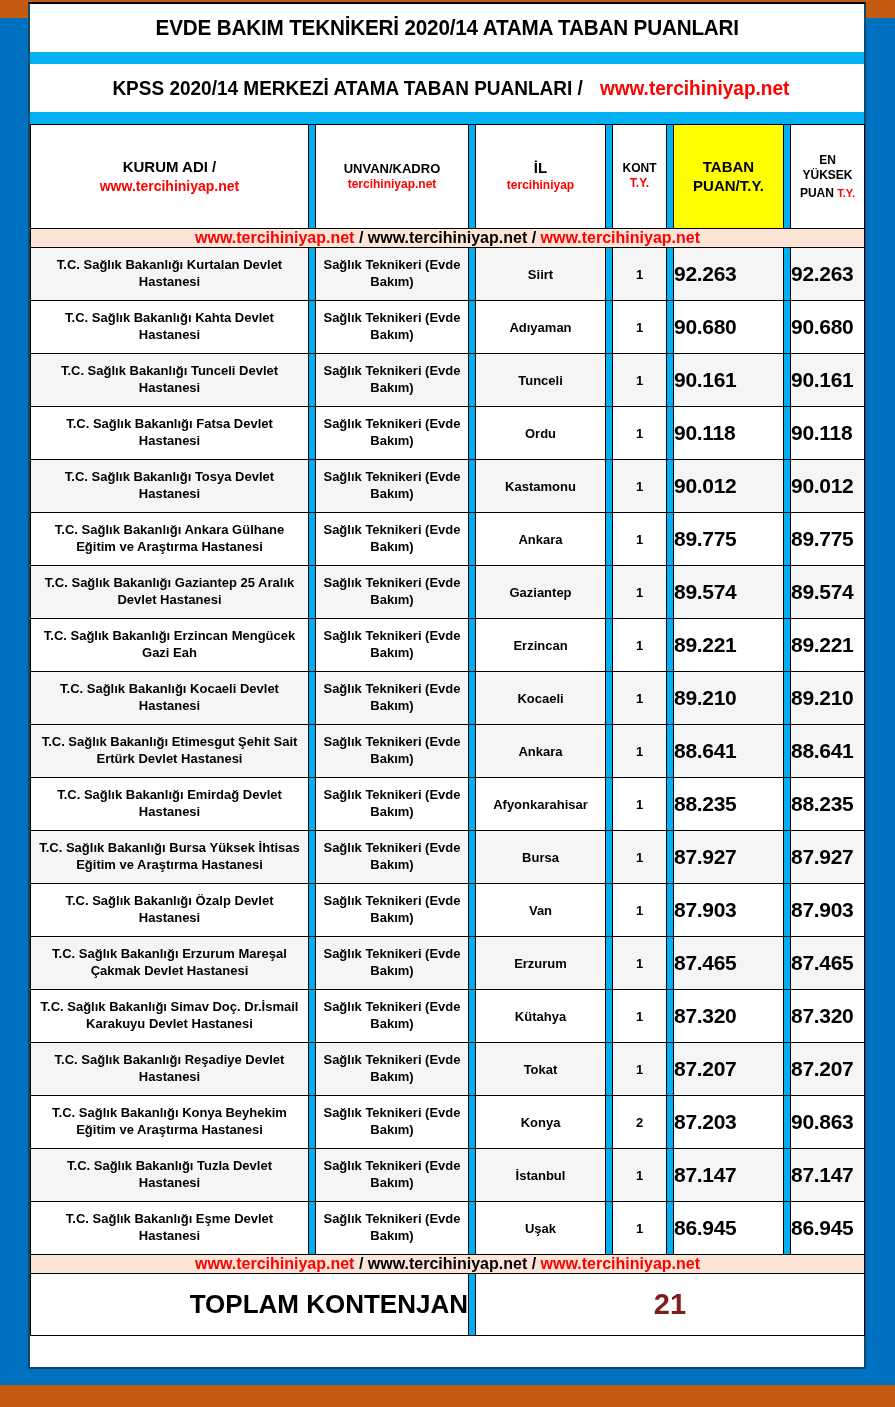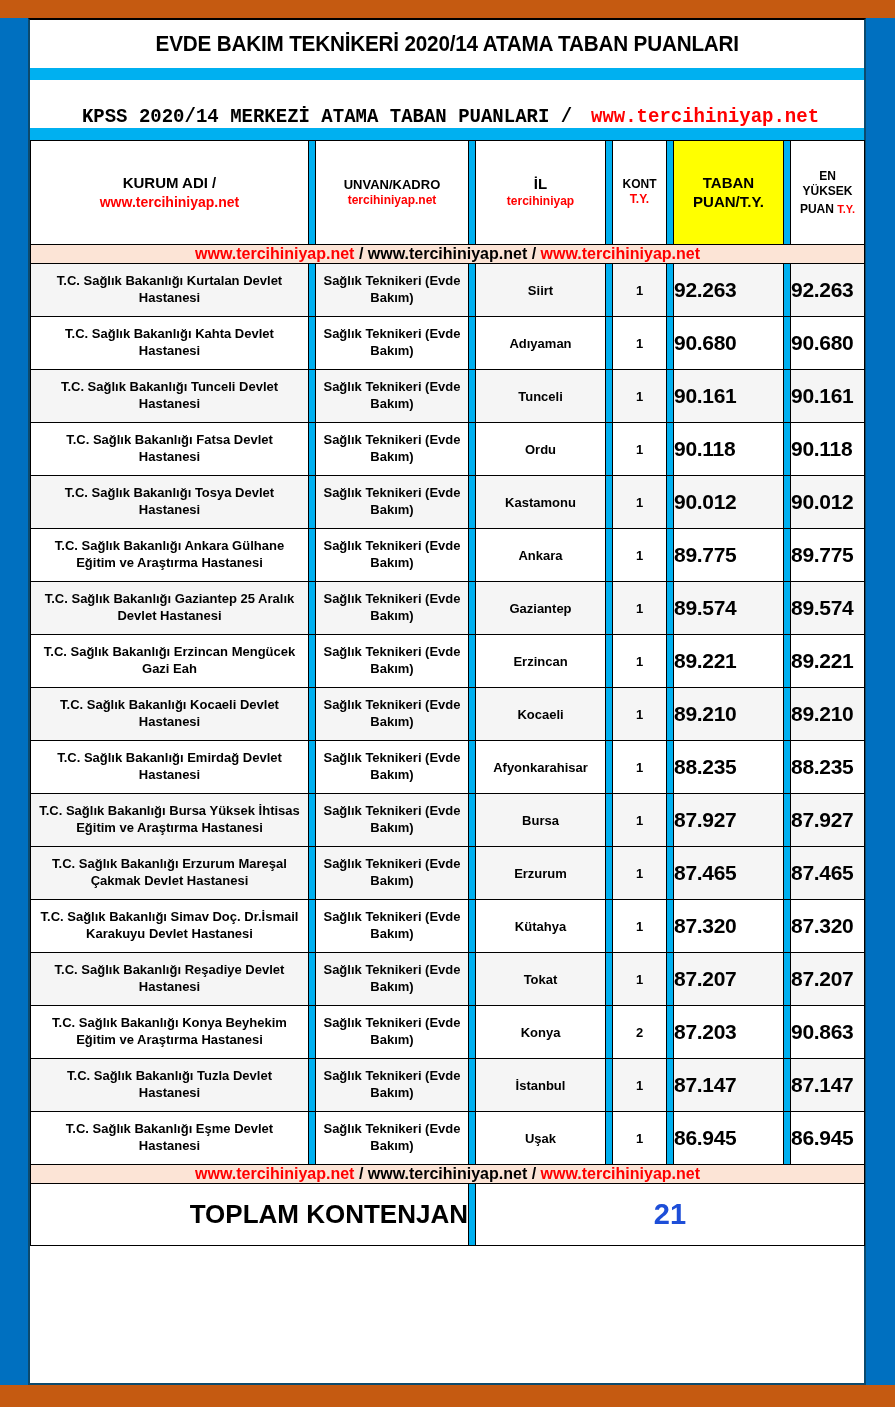--- a/index.html
+++ b/index.html
@@ -22,21 +22,21 @@
     background: #c55a11;
   }
   .band-bottom {
     position: absolute; left: 0; bottom: 0;
     width: 895px; height: 22px;
     background: #c55a11;
   }
   
   .sheet {
     position: absolute;
-    left: 28px; top: 18px;
+    left: 28px; top: 2px;
     width: 838px;
     height: 1367px;
     background: #ffffff;
     border: 2px solid #0c4a6e;
     border-top: 2px solid #000000;
   }
   
   .title-row {
     height: 48px;
     display: flex; align-items: center; justify-content: center;
@@ -50,24 +50,23 @@
     letter-spacing: -0.2px;
     white-space: nowrap;
     transform: scaleX(0.94);
   }
   .cyan-bar {
     height: 12px;
     background: #00b0f0;
   }
   .subtitle-row {
     height: 48px;
-    display: flex; align-items: flex-end; justify-content: center;
+    display: flex; align-items: center; justify-content: center;
     background: #ffffff;
     gap: 0px;
-    font-family: Liberation Mono, monospace;
   }
   .subtitle-black {
     font-size: 20px; font-weight: bold; color: #000000;
     white-space: nowrap; transform: scaleX(0.95);
   }
   .subtitle-red {
     font-size: 20px; font-weight: bold; color: #ff0000;
     white-space: nowrap; transform: scaleX(0.95);
   }
   
@@ -157,21 +156,21 @@
   .tot-label {
     height: 62px;
     text-align: right;
     font-size: 26px; font-weight: bold; color: #000000;
     background: #ffffff;
     transform: none;
   }
   .tot-value {
     height: 62px;
     text-align: center;
-    font-size: 29px; font-weight: bold; color: #1d4ed8;
+    font-size: 29px; font-weight: bold; color: #7f1d1d;
     background: #ffffff;
   }
   .tot-sep {
     width: 7px;
     background: #00b0f0;
     border: 1px solid #000 !important;
   }
 </style>
 </head>
 <body>
@@ -358,20 +357,33 @@
             <td class="c-unvan">Sağlık Teknikeri (Evde Bakım)</td>
             <td class="sep"></td>
             <td class="c-il">Kocaeli</td>
             <td class="sep"></td>
             <td class="c-kont">1</td>
             <td class="sep"></td>
             <td class="c-puan">89.210</td>
             <td class="sep"></td>
             <td class="c-puan">89.210</td>
           </tr>
+          <tr class="data odd">
+            <td class="c-kurum">T.C. Sağlık Bakanlığı Etimesgut Şehit Sait Ertürk Devlet Hastanesi</td>
+            <td class="sep"></td>
+            <td class="c-unvan">Sağlık Teknikeri (Evde Bakım)</td>
+            <td class="sep"></td>
+            <td class="c-il">Ankara</td>
+            <td class="sep"></td>
+            <td class="c-kont">1</td>
+            <td class="sep"></td>
+            <td class="c-puan">88.641</td>
+            <td class="sep"></td>
+            <td class="c-puan">88.641</td>
+          </tr>
           <tr class="data even">
             <td class="c-kurum">T.C. Sağlık Bakanlığı Emirdağ Devlet Hastanesi</td>
             <td class="sep"></td>
             <td class="c-unvan">Sağlık Teknikeri (Evde Bakım)</td>
             <td class="sep"></td>
             <td class="c-il">Afyonkarahisar</td>
             <td class="sep"></td>
             <td class="c-kont">1</td>
             <td class="sep"></td>
             <td class="c-puan">88.235</td>
@@ -383,20 +395,33 @@
             <td class="sep"></td>
             <td class="c-unvan">Sağlık Teknikeri (Evde Bakım)</td>
             <td class="sep"></td>
             <td class="c-il">Bursa</td>
             <td class="sep"></td>
             <td class="c-kont">1</td>
             <td class="sep"></td>
             <td class="c-puan">87.927</td>
             <td class="sep"></td>
             <td class="c-puan">87.927</td>
+          </tr>
+          <tr class="data even">
+            <td class="c-kurum">T.C. Sağlık Bakanlığı Özalp Devlet Hastanesi</td>
+            <td class="sep"></td>
+            <td class="c-unvan">Sağlık Teknikeri (Evde Bakım)</td>
+            <td class="sep"></td>
+            <td class="c-il">Van</td>
+            <td class="sep"></td>
+            <td class="c-kont">1</td>
+            <td class="sep"></td>
+            <td class="c-puan">87.903</td>
+            <td class="sep"></td>
+            <td class="c-puan">87.903</td>
           </tr>
           <tr class="data odd">
             <td class="c-kurum">T.C. Sağlık Bakanlığı Erzurum Mareşal Çakmak Devlet Hastanesi</td>
             <td class="sep"></td>
             <td class="c-unvan">Sağlık Teknikeri (Evde Bakım)</td>
             <td class="sep"></td>
             <td class="c-il">Erzurum</td>
             <td class="sep"></td>
             <td class="c-kont">1</td>
             <td class="sep"></td>

